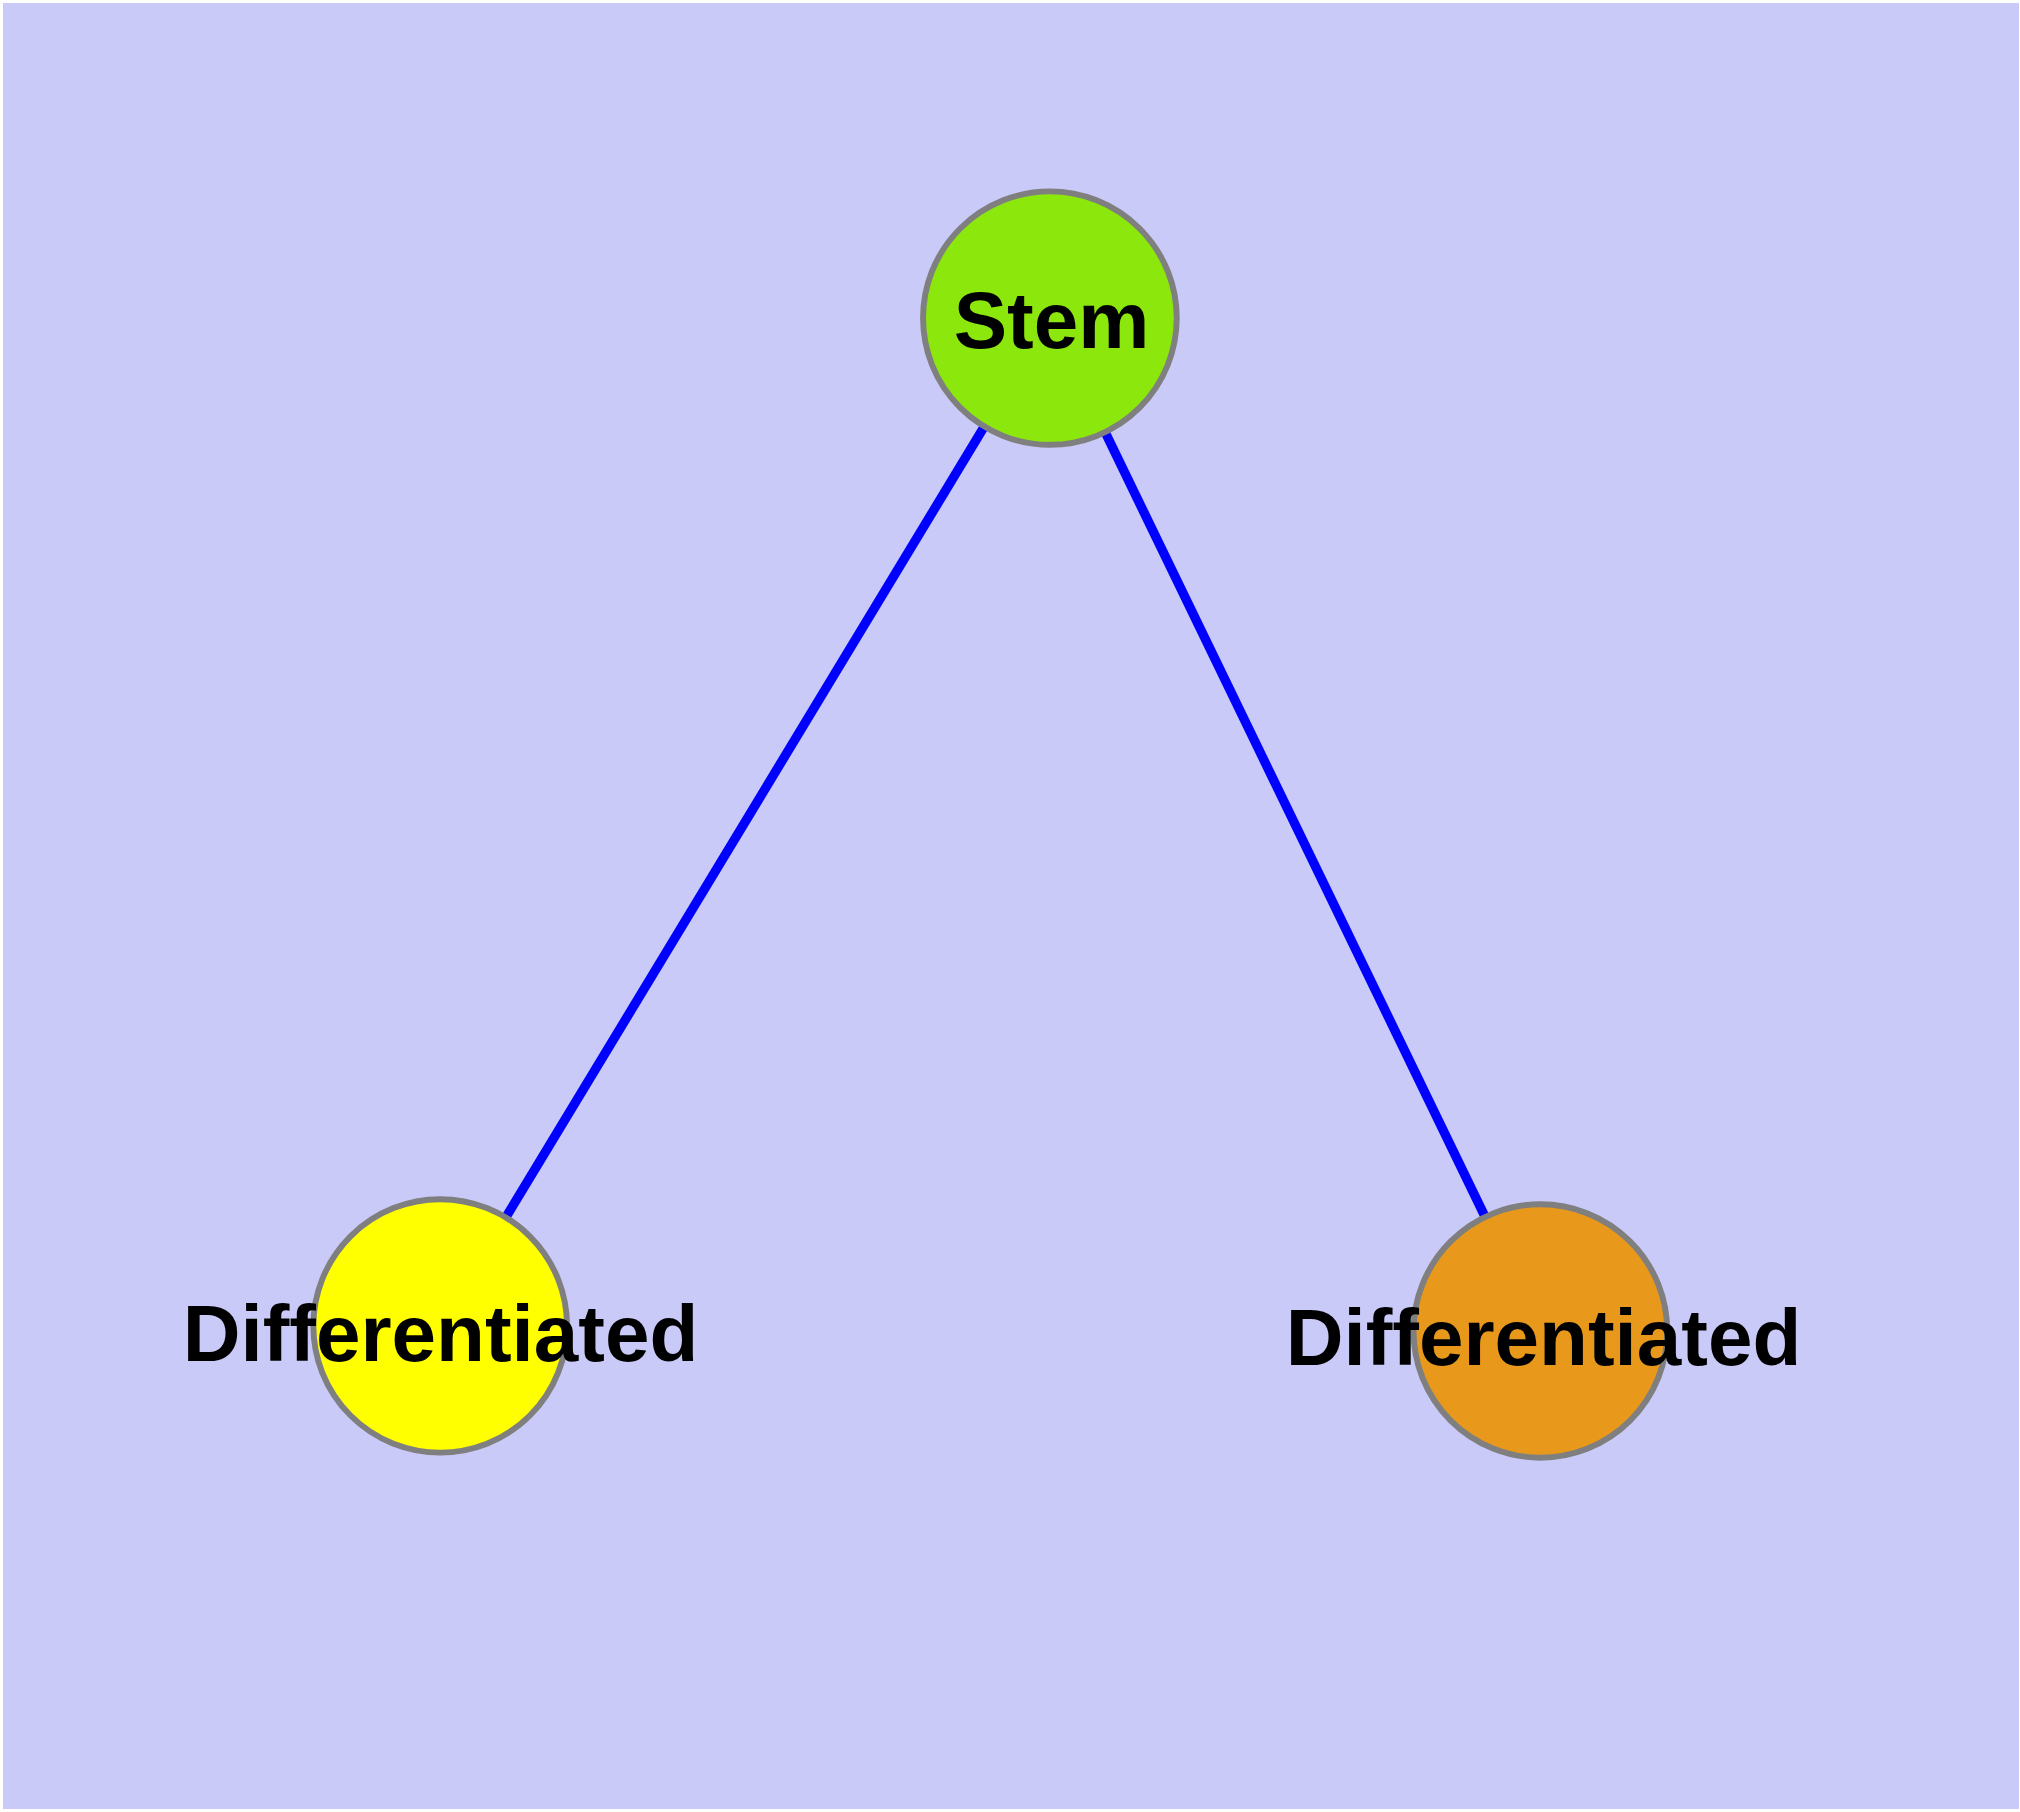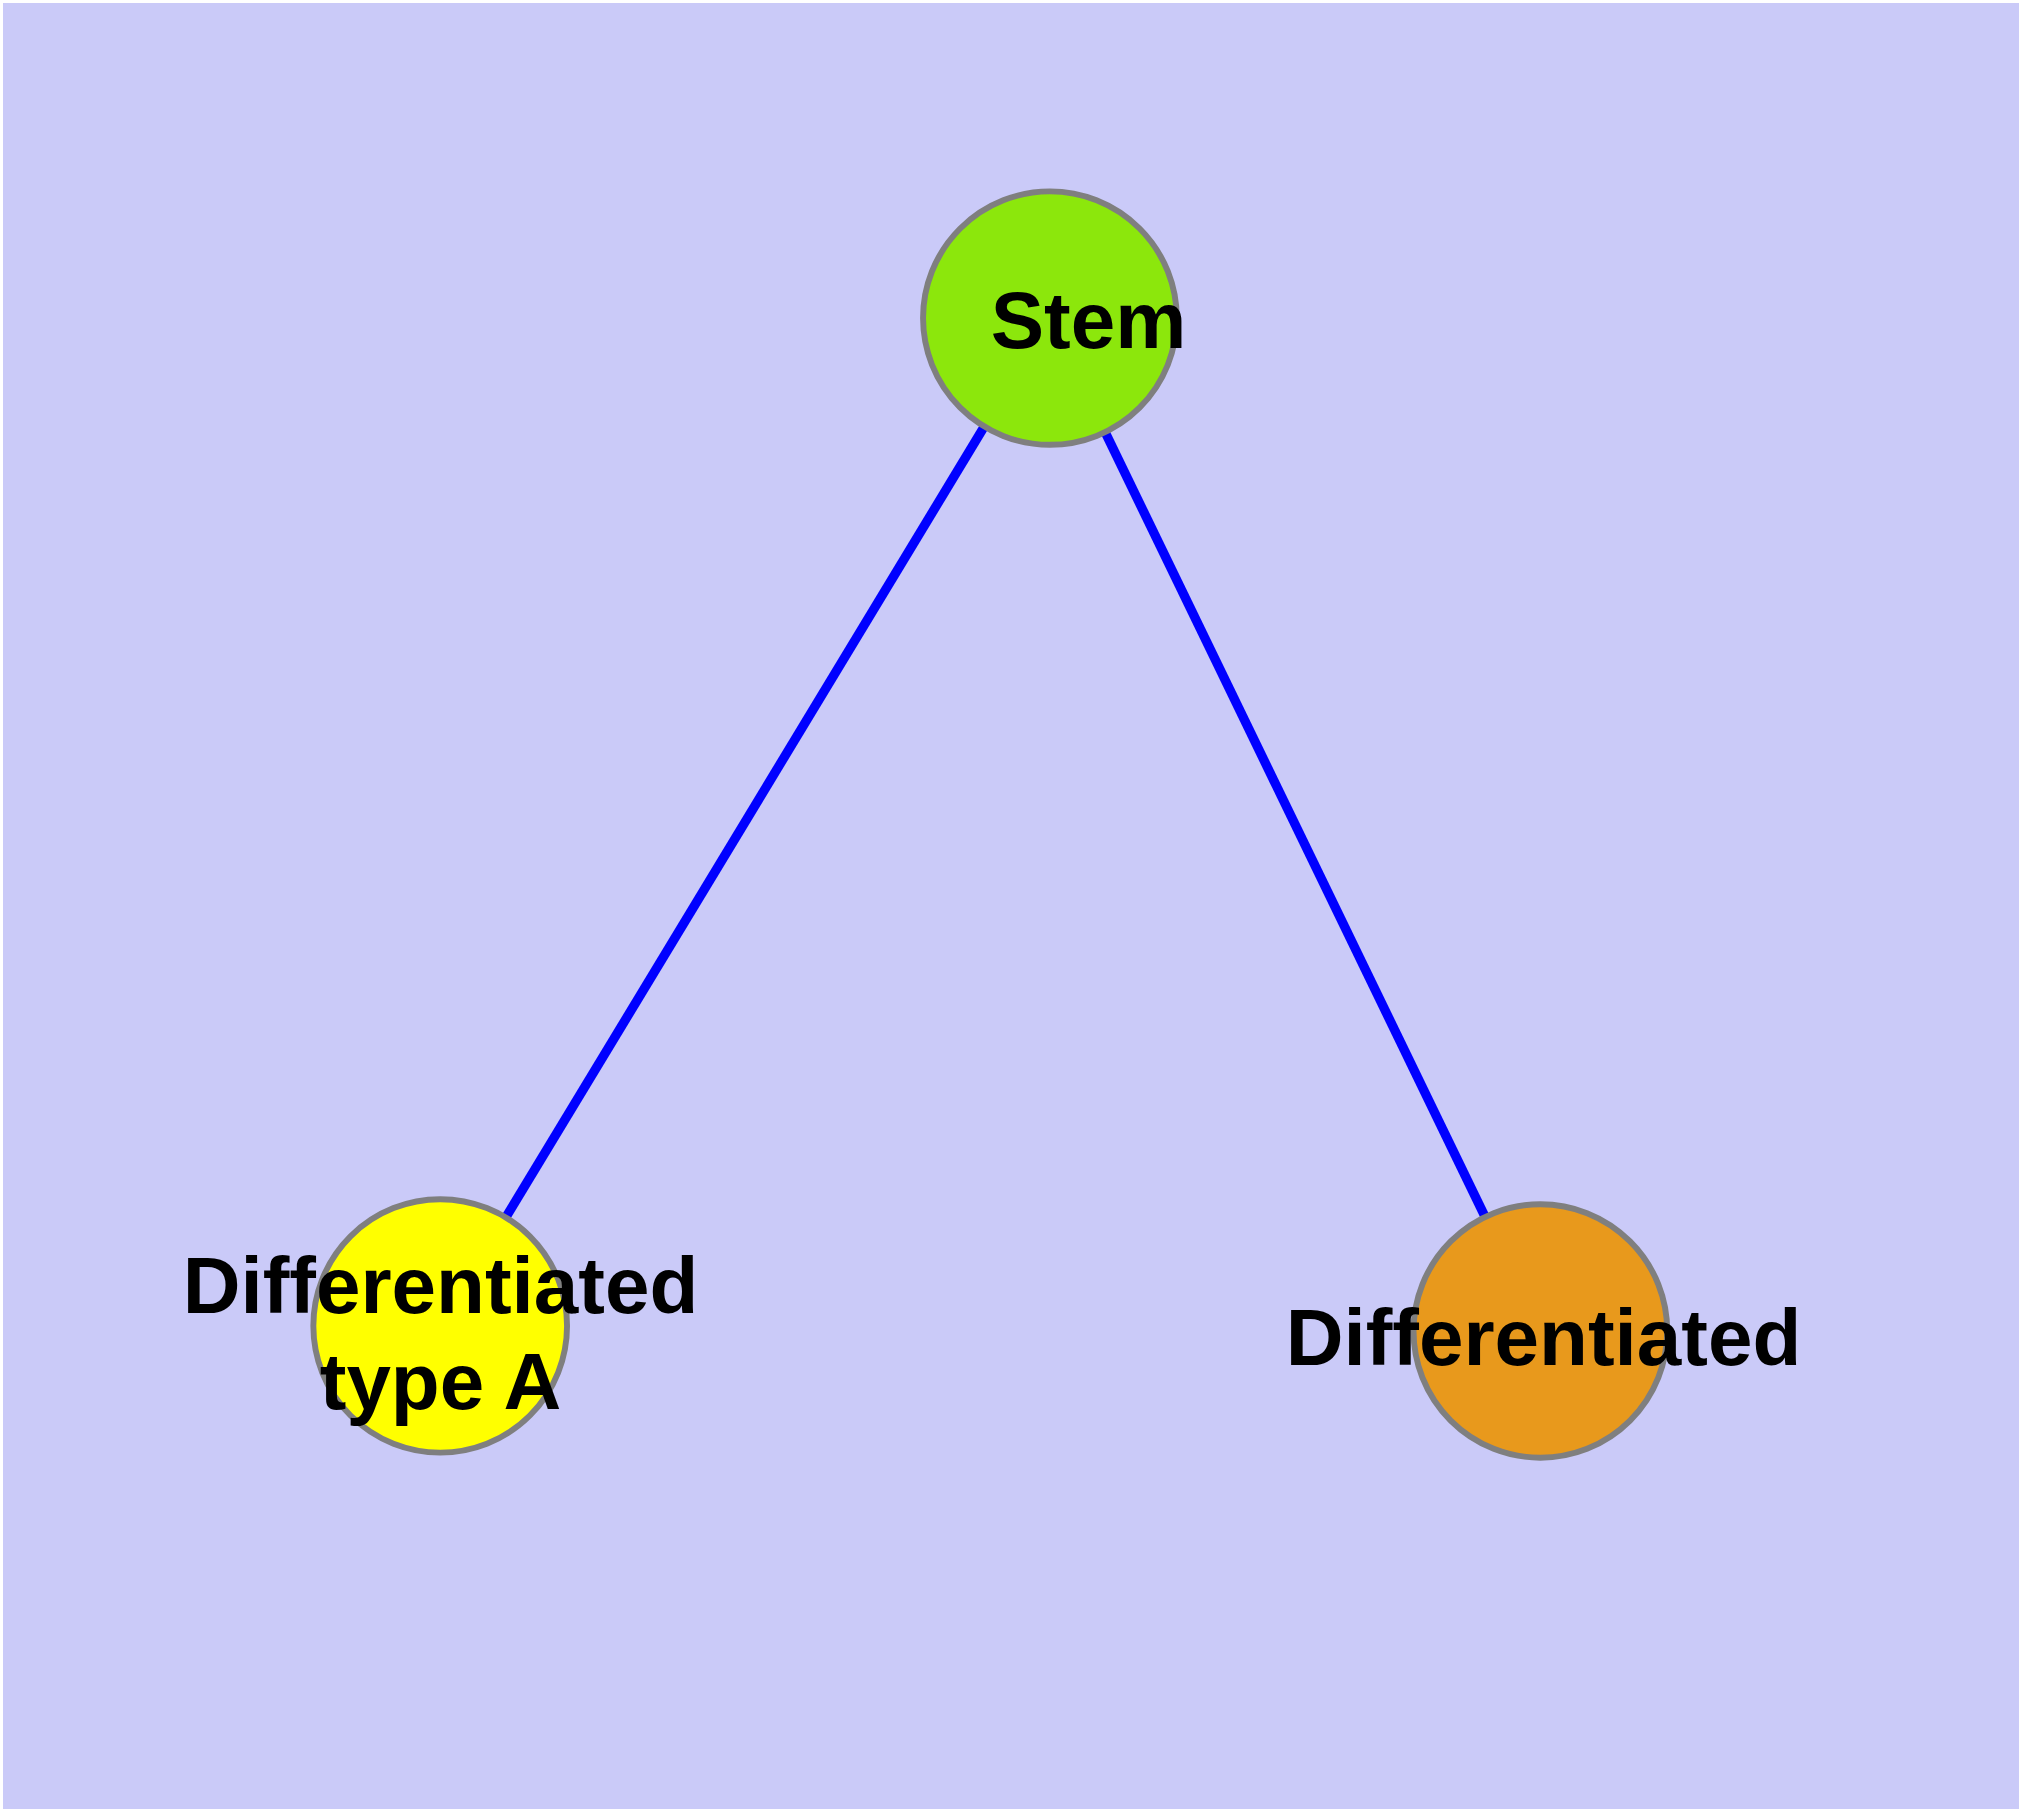--- a/index.html
+++ b/index.html
@@ -53,27 +53,26 @@
     <svg class="graph-svg" viewBox="0 0 2384 2138" preserveAspectRatio="none">
 
       <line x1="1238" y1="373" x2="517" y2="1566" stroke-width="11" stroke="#0000ff"></line>
       <line x1="1238" y1="373" x2="1818" y2="1572" stroke-width="11" stroke="#0000ff"></line>
 
       <circle cx="1238" cy="373" r="150" stroke-width="7" fill="#8ce70c" stroke="#7f7f7f"></circle>
       <circle cx="517" cy="1566" r="150" stroke-width="7" fill="#ffff00" stroke="#7f7f7f"></circle>
       <circle cx="1818" cy="1572" r="150" stroke-width="7" fill="#e8991c" stroke="#7f7f7f"></circle>
     </svg>
 
-    <div class="node-label" style="left: 1086px; top: 318px; color: rgb(0, 0, 0);">
+    <div class="node-label" style="left: 1049px; top: 318px; color: rgb(0, 0, 0);">
       <span class="label-line">Stem</span>
     </div>
 
     <div class="node-label" style="left: 438px; top: 1331px; color: rgb(0, 0, 0);">
       <span class="label-line">Differentiated</span>
-      <span class="label-line">type A</span>
     </div>
 
     <div class="node-label" style="left: 1541px; top: 1335px; color: rgb(0, 0, 0);">
       <span class="label-line">Differentiated</span>
     </div>
 
   </div>
 </div>
 
 

